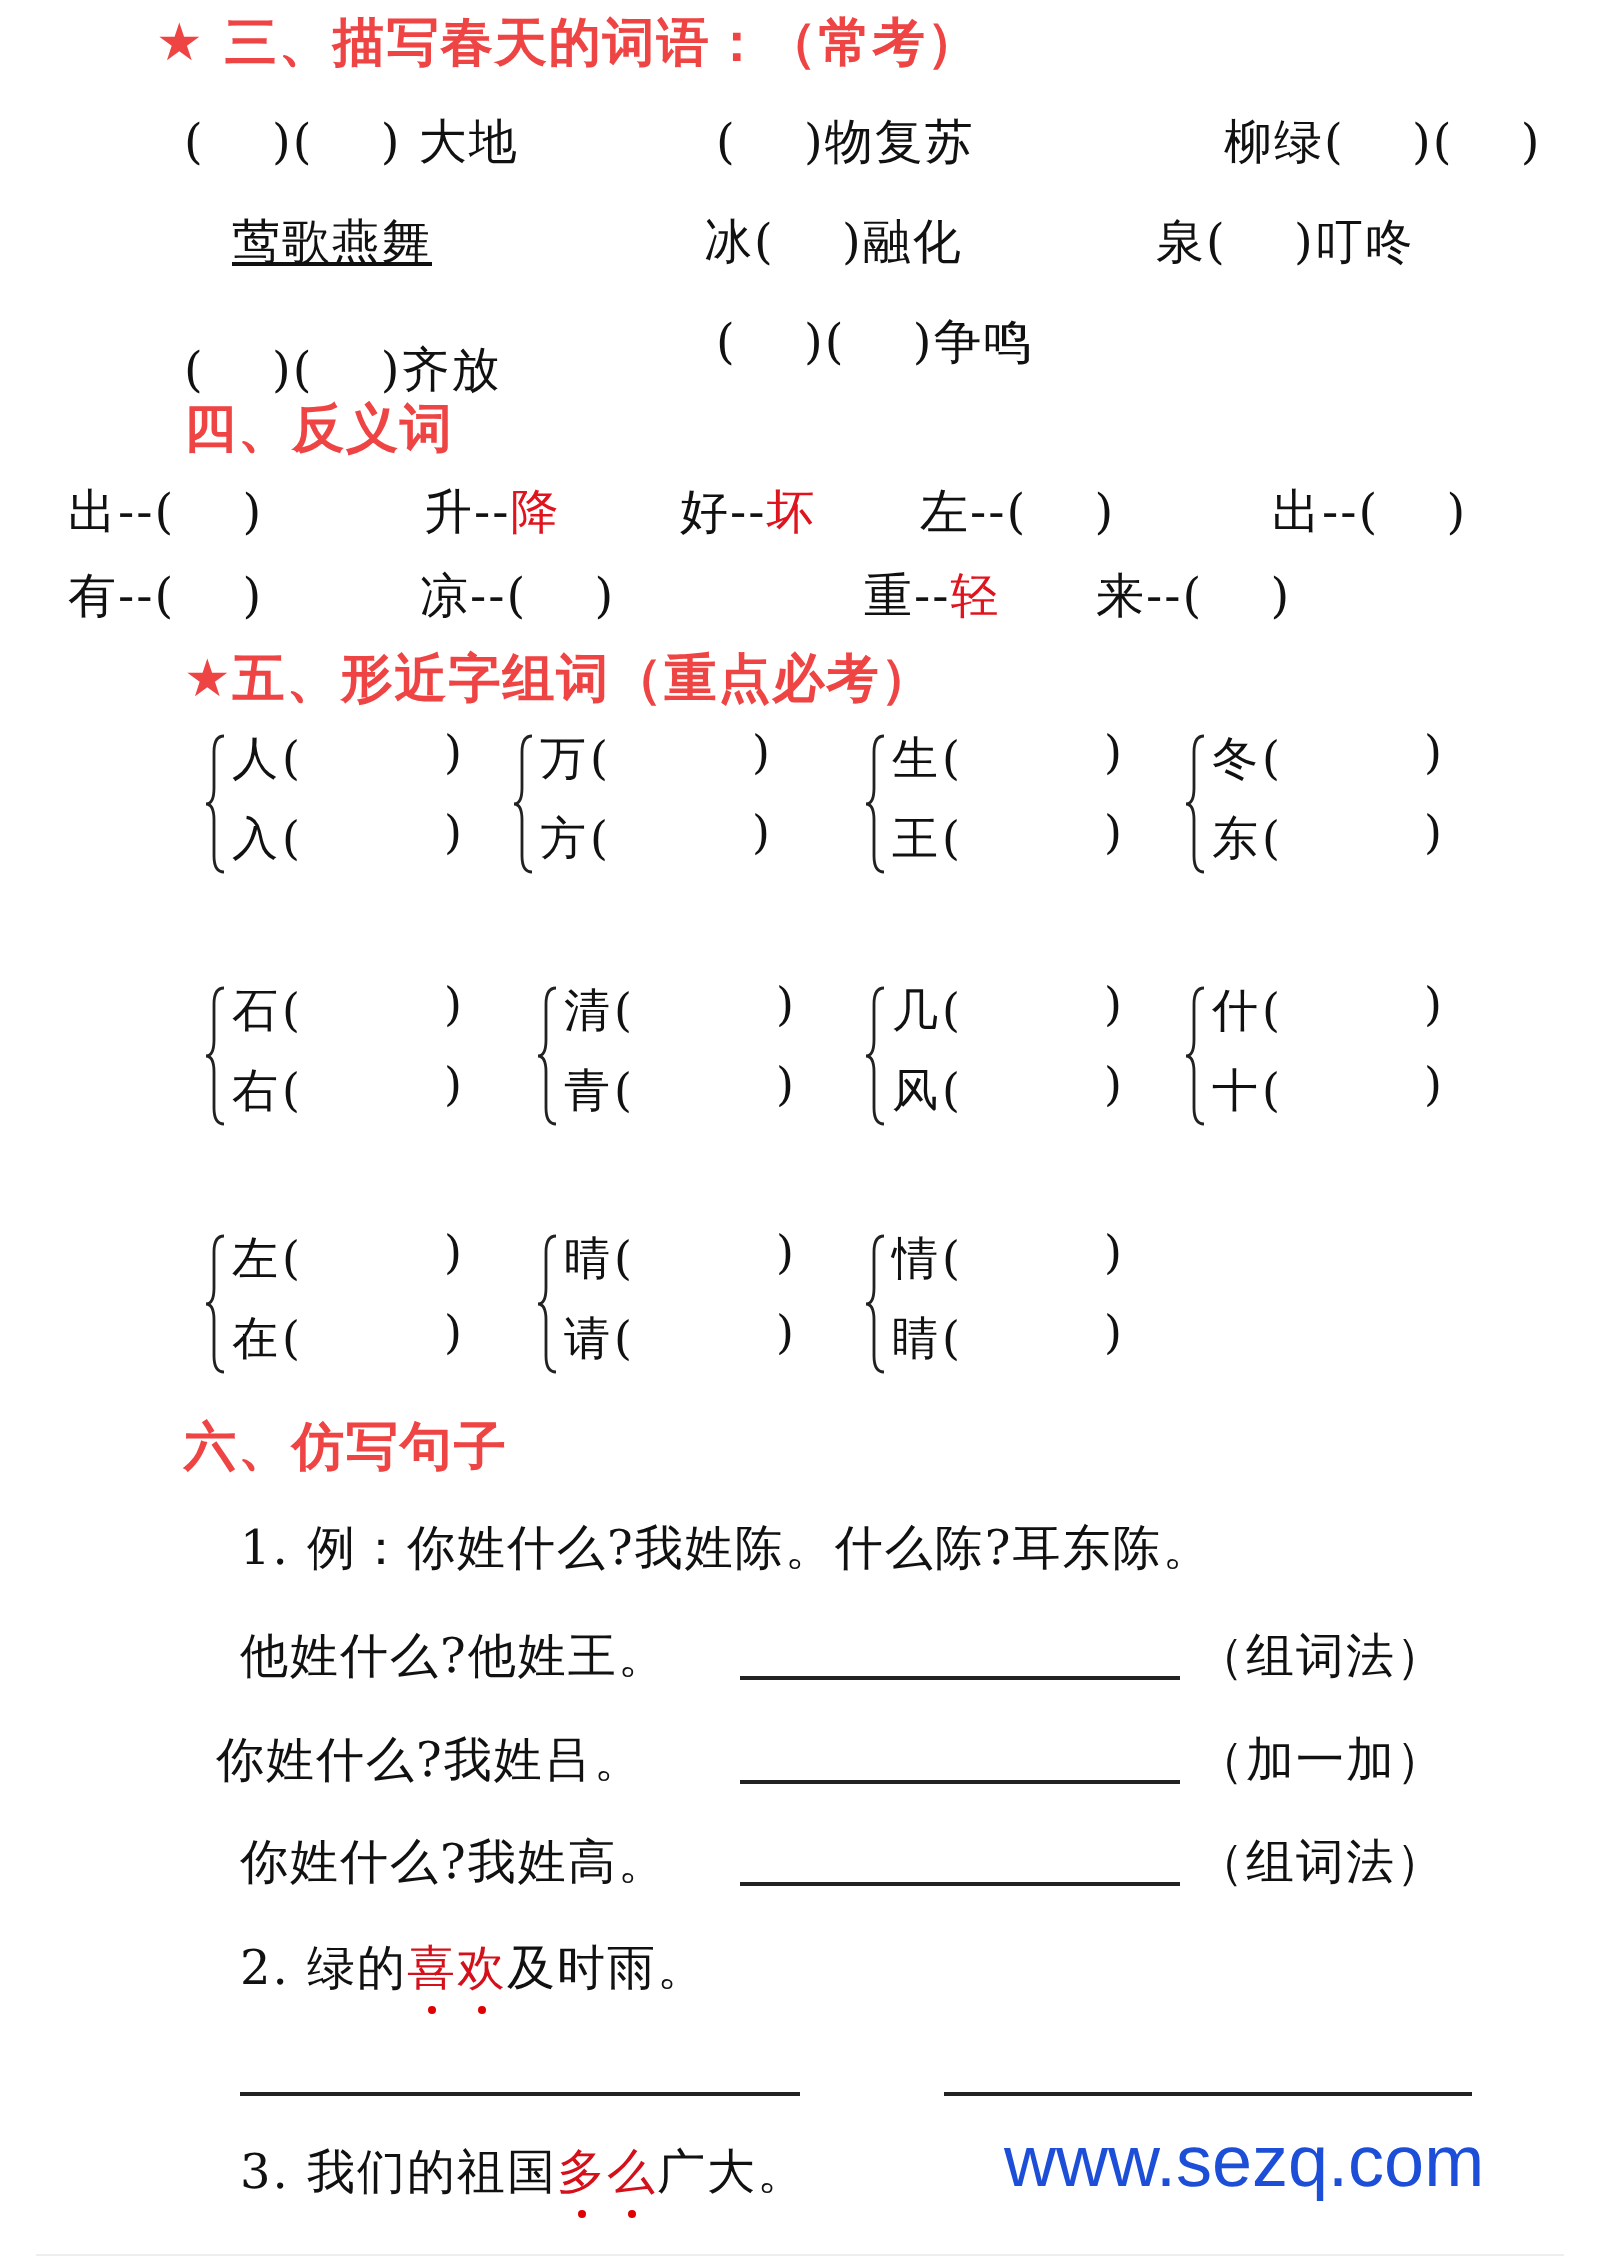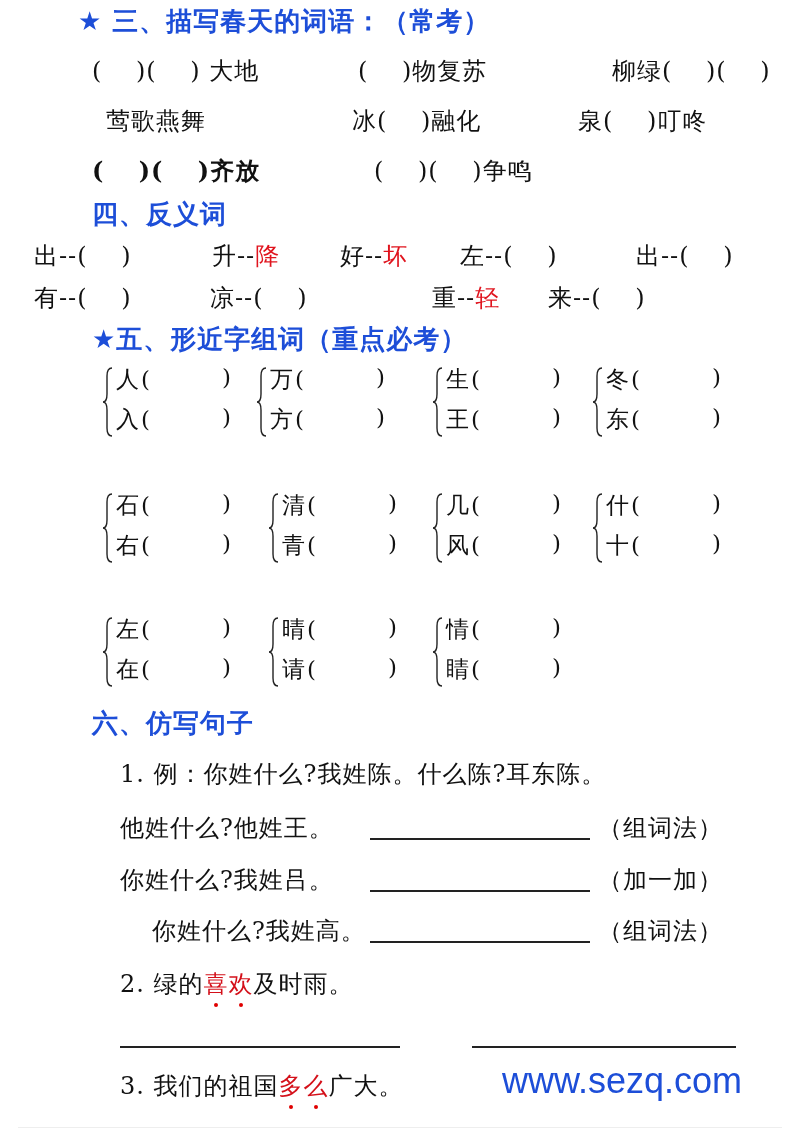--- a/index.html
+++ b/index.html
@@ -1,19 +1,19 @@
 <!DOCTYPE html>
 <html><head>
 <meta charset="utf-8">
 <style>
   html, body { margin: 0; padding: 0; background: #ffffff; }
   body { width: 800px; height: 1131px; position: relative; overflow: hidden;
          font-family: "DejaVu Serif", "Liberation Serif", serif; color: #111; }
   .abs { position: absolute; white-space: nowrap; }
-  .heading { color: #1d4ed8; font-weight: bold; font-size: 26px;
+  .heading { color: #ef4444; font-weight: bold; font-size: 26px;
              font-family: "DejaVu Sans", "Liberation Sans", sans-serif; letter-spacing: 1px; }
   .line { font-size: 24px; letter-spacing: 1px; }
   .red { color: #e0141e; }
   .emph { position: relative; display: inline-block; color: #d4101a; }
   .emph::after { content: ""; position: absolute; left: 50%; bottom: -7px; width: 4px; height: 4px;
                  margin-left: -2px; border-radius: 50%; background: #e00000; }
   .group { position: absolute; font-size: 23px; }
   .brace { position: absolute; left: 0; top: 2px; width: 12px; height: 72px; }
   .g-row { position: absolute; left: 14px; white-space: nowrap; }
   .g-row .paren-open { margin-left: 2px; }
@@ -25,26 +25,26 @@
 </style>
 </head>
 <body>
 
 <div class="abs heading" style="left:78px; top:4px;">★ 三、描写春天的词语：（常考）</div>
 
 <div class="abs line" style="left:92px; top:55px;">(　 )(　 ) 大地</div>
 <div class="abs line" style="left:358px; top:55px;">(　 )物复苏</div>
 <div class="abs line" style="left:612px; top:55px;">柳绿(　 )(　 )</div>
 
-<div class="abs line" style="left:106px; top:105px;">莺歌燕舞</div>
+<div class="abs line" style="left:116px; top:105px;text-decoration:underline;">莺歌燕舞</div>
 <div class="abs line" style="left:352px; top:105px;">冰(　 )融化</div>
 <div class="abs line" style="left:578px; top:105px;text-align:right;">泉(　 )叮咚</div>
 
-<div class="abs line" style="left:92px; top:155px;font-weight:bold;">(　 )(　 )齐放</div>
-<div class="abs line" style="left:358px; top:155px;margin-left:16px;">(　 )(　 )争鸣</div>
+<div class="abs line" style="left:92px; top:169px;">(　 )(　 )齐放</div>
+<div class="abs line" style="left:358px; top:155px;">(　 )(　 )争鸣</div>
 
 <div class="abs heading" style="left:92px; top:197px;">四、反义词</div>
 
 <div class="abs line" style="left:34px; top:240px;">
   <span>出--</span><span>(　 )</span>
 </div>
 <div class="abs line" style="left:212px; top:240px;">
   <span>升--</span><span class="red">降</span>
 </div>
 <div class="abs line" style="left:340px; top:240px;">
@@ -153,25 +153,25 @@
   </div>
 
 <div class="abs heading" style="left:92px; top:706px;">六、仿写句子</div>
 
 <div class="abs line" style="left:120px; top:758px;">1. 例：你姓什么?我姓陈。什么陈?耳东陈。</div>
 
 <div class="abs line" style="left:120px; top:812px;">他姓什么?他姓王。</div>
 <div class="rule" style="left:370px; top:838px; width:220px;"></div>
 <div class="abs line" style="left:598px; top:812px;">（组词法）</div>
 
-<div class="abs line" style="left:120px; top:864px;">你姓什么?我姓吕。</div>
+<div class="abs line" style="left:108px; top:864px;">你姓什么?我姓吕。</div>
 <div class="rule" style="left:370px; top:890px; width:220px;"></div>
 <div class="abs line" style="left:598px; top:864px;">（加一加）</div>
 
-<div class="abs line" style="left:120px; top:915px;margin-left:32px;">你姓什么?我姓高。</div>
+<div class="abs line" style="left:120px; top:915px;">你姓什么?我姓高。</div>
 <div class="rule" style="left:370px; top:941px; width:220px;"></div>
 <div class="abs line" style="left:598px; top:915px;">（组词法）</div>
 
 <div class="abs line" style="left:120px; top:968px;">
   <span>2. 绿的</span><span class="emph">喜</span><span class="emph">欢</span><span>及时雨。</span>
 </div>
 <div class="rule" style="left:120px; top:1046px; width:280px;"></div>
 <div class="rule" style="left:472px; top:1046px; width:264px;"></div>
 
 <div class="abs line" style="left:120px; top:1070px;">

